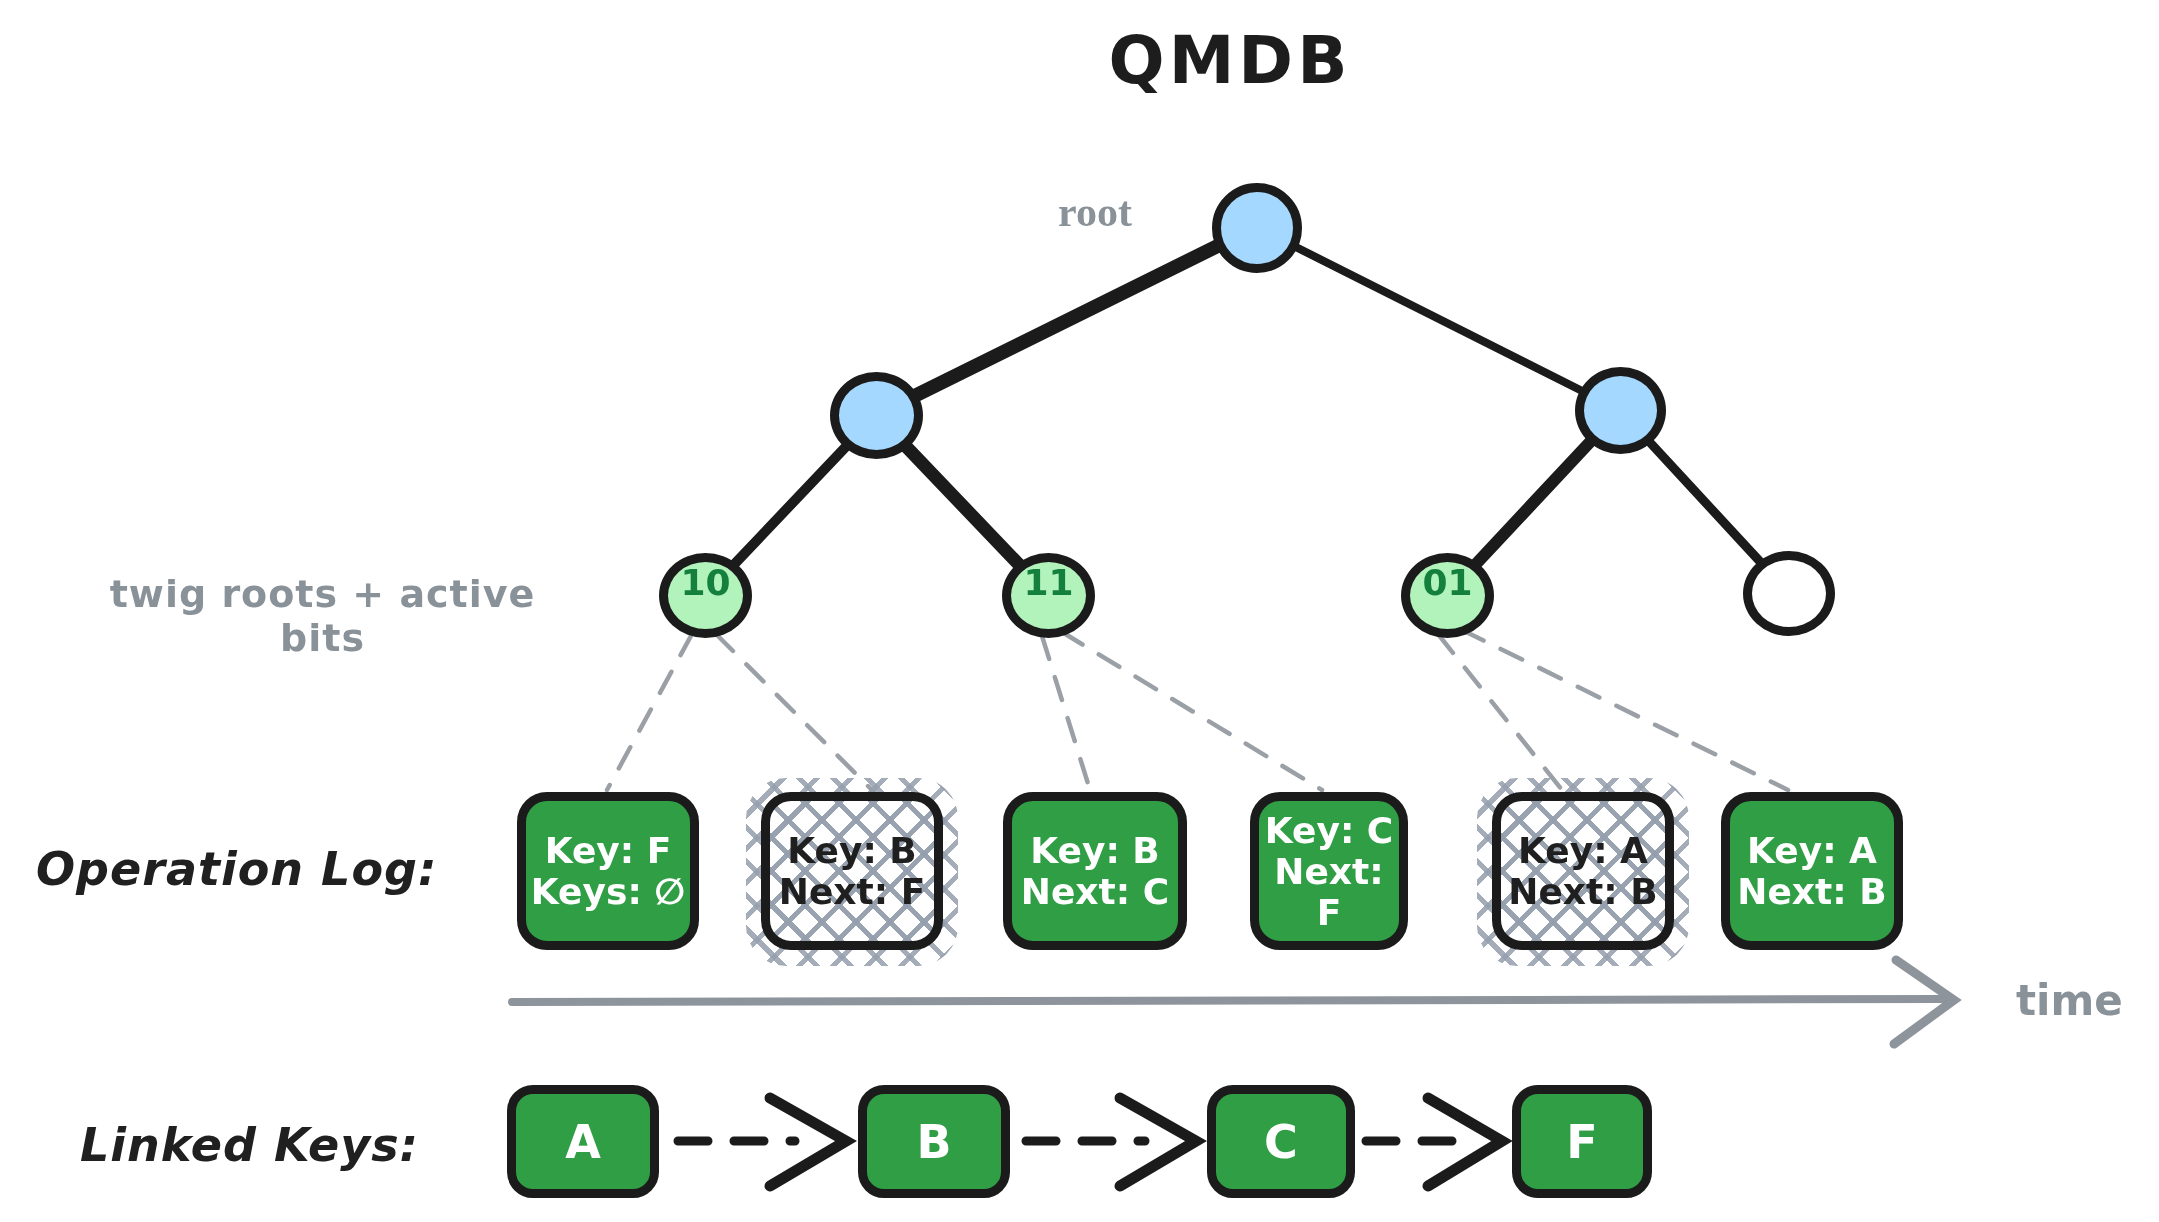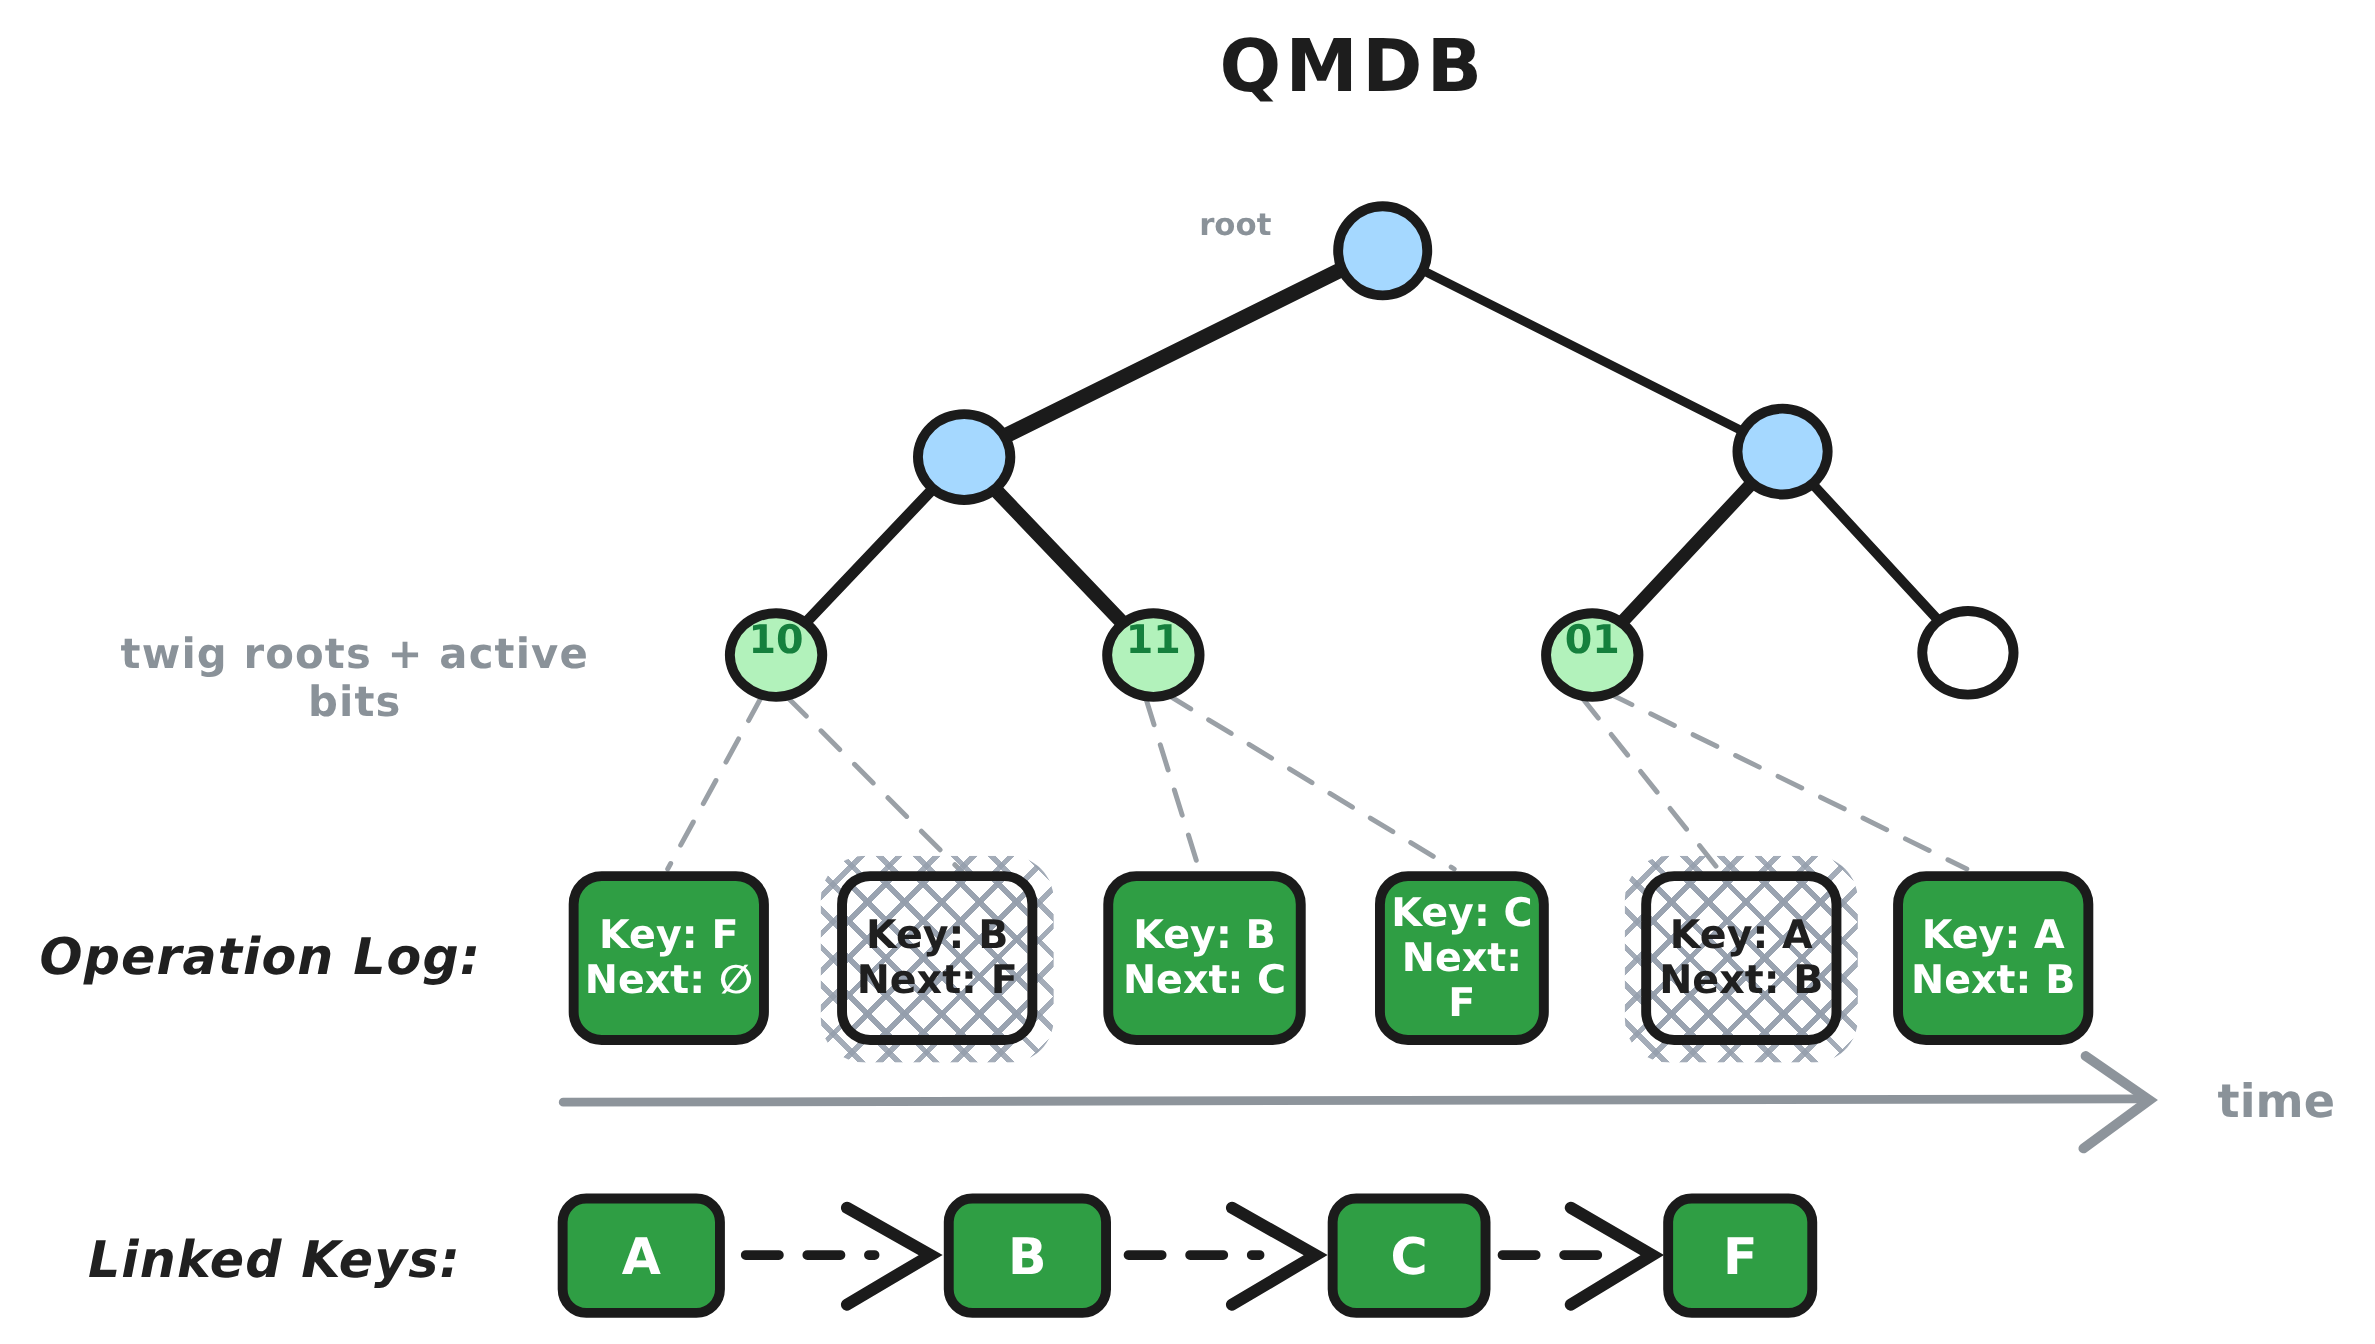--- a/index.html
+++ b/index.html
@@ -21,21 +21,21 @@
     left: 1030px; top: 22px; width: 400px;
     text-align: center;
     font-size: 66px; font-weight: 700; letter-spacing: 4px;
     color: #1d1d1d;
   }
   .gray-label {
     position: absolute;
     color: #8a9299;
     font-weight: 600;
   }
-  .root-label { left: 1058px; top: 188px; width: 130px; font-size: 28px; text-align: center; }
+  .root-label { left: 1058px; top: 188px; width: 130px; font-size: 42px; text-align: left; font-family: Liberation Serif, serif; }
   .twig-caption { left: 95px; top: 572px; width: 455px; font-size: 38px; text-align: center; letter-spacing: 1px; }
   .time-label { left: 2016px; top: 976px; width: 130px; font-size: 42px; }
   .caption {
     position: absolute;
     color: #202020;
     font-size: 46px; font-weight: 600; letter-spacing: 1px; font-style: italic;
   }
   .oplog-caption { left: 36px; top: 842px; }
   .linked-caption { left: 40px; top: 1118px; margin-left: 40px; }
   .node {
@@ -144,21 +144,21 @@
   </div>
   <div class="node white" style="left:1743px; top:551px; width:92px; height:85px;">
     <span></span>
   </div>
 
   <div class="hatch-halo" style="left:746px;"></div>
   <div class="hatch-halo" style="left:1477px;"></div>
 
   <div class="op-box green" style="left:517px;  width:182px;">
     <span>Key: F</span>
-    <span>Next: ∅</span>
+    <span>Keys: ∅</span>
   </div>
   <div class="op-box hatched" style="left:761px;  width:182px;">
     <span>Key: B</span>
     <span>Next: F</span>
   </div>
   <div class="op-box green" style="left:1003px; width:184px;">
     <span>Key: B</span>
     <span>Next: C</span>
   </div>
   <div class="op-box green" style="left:1250px; width:158px;">

